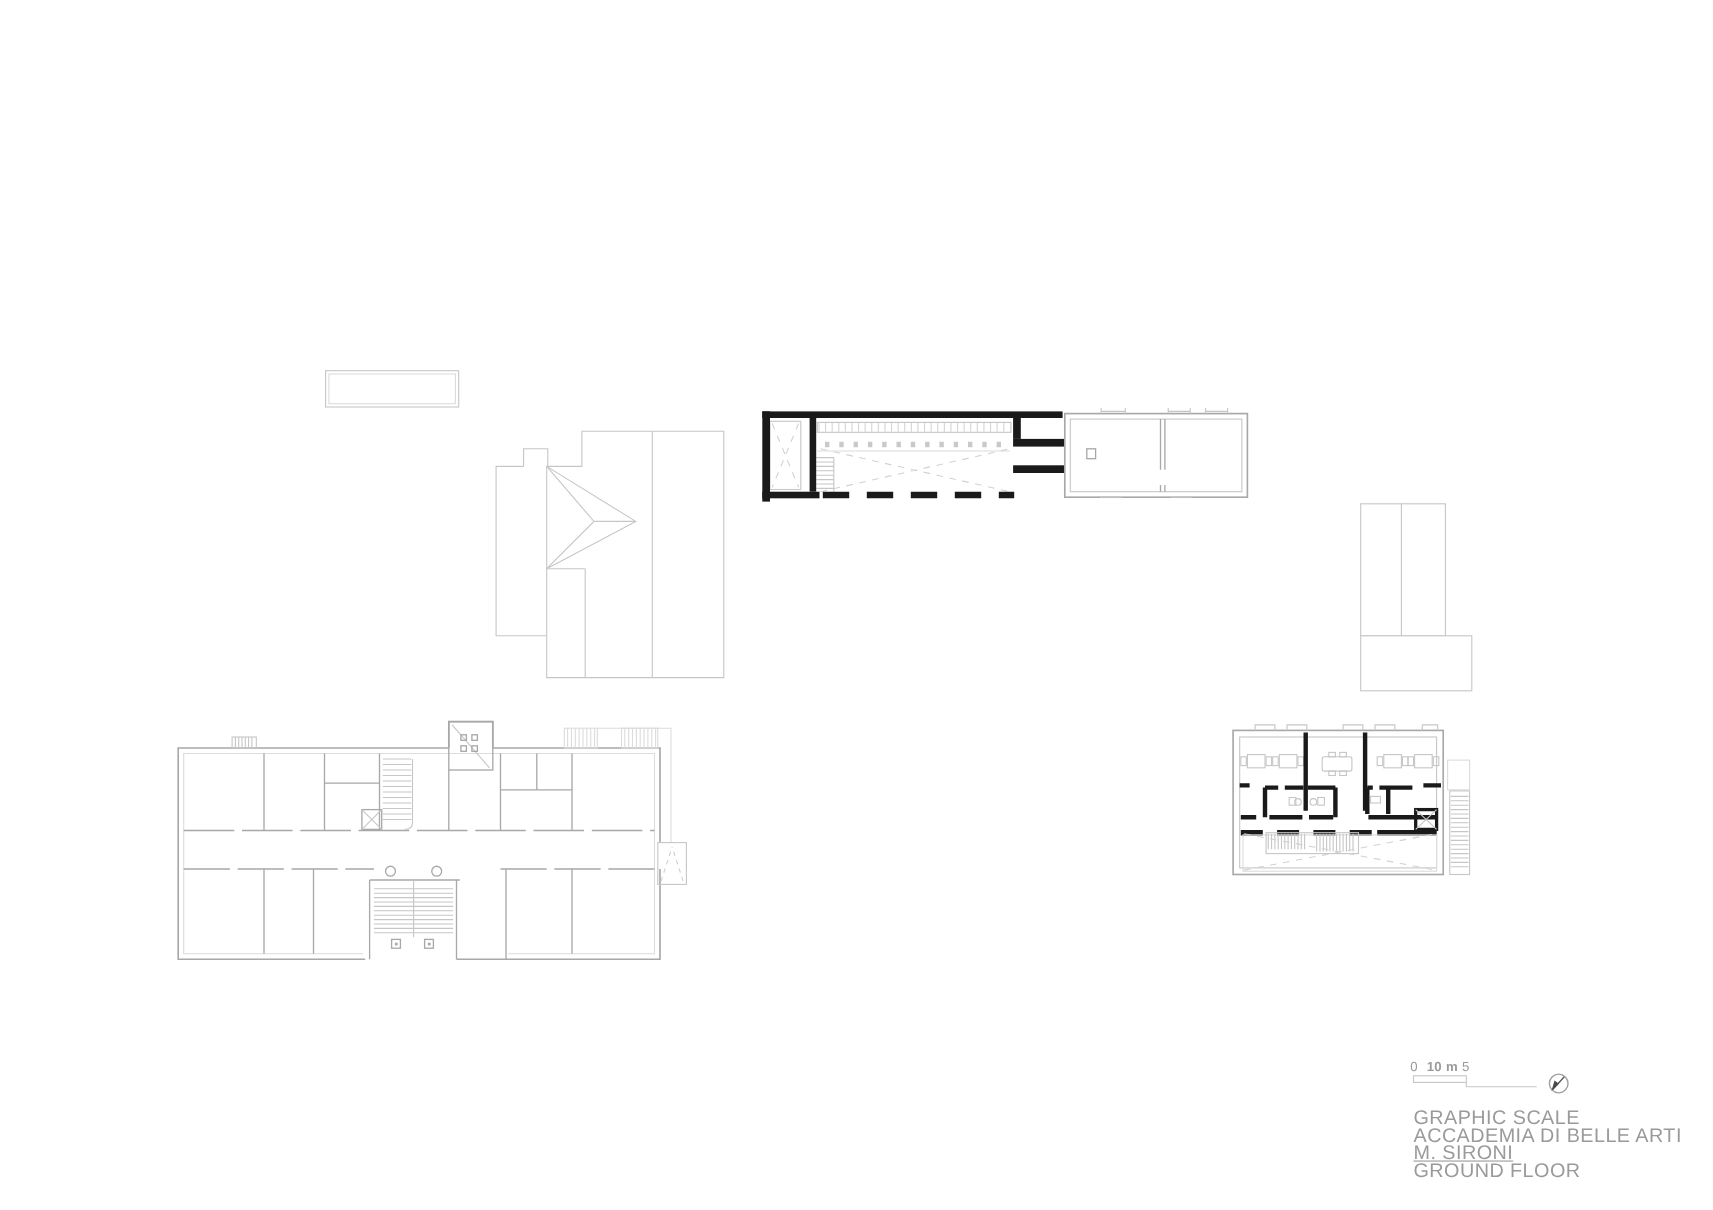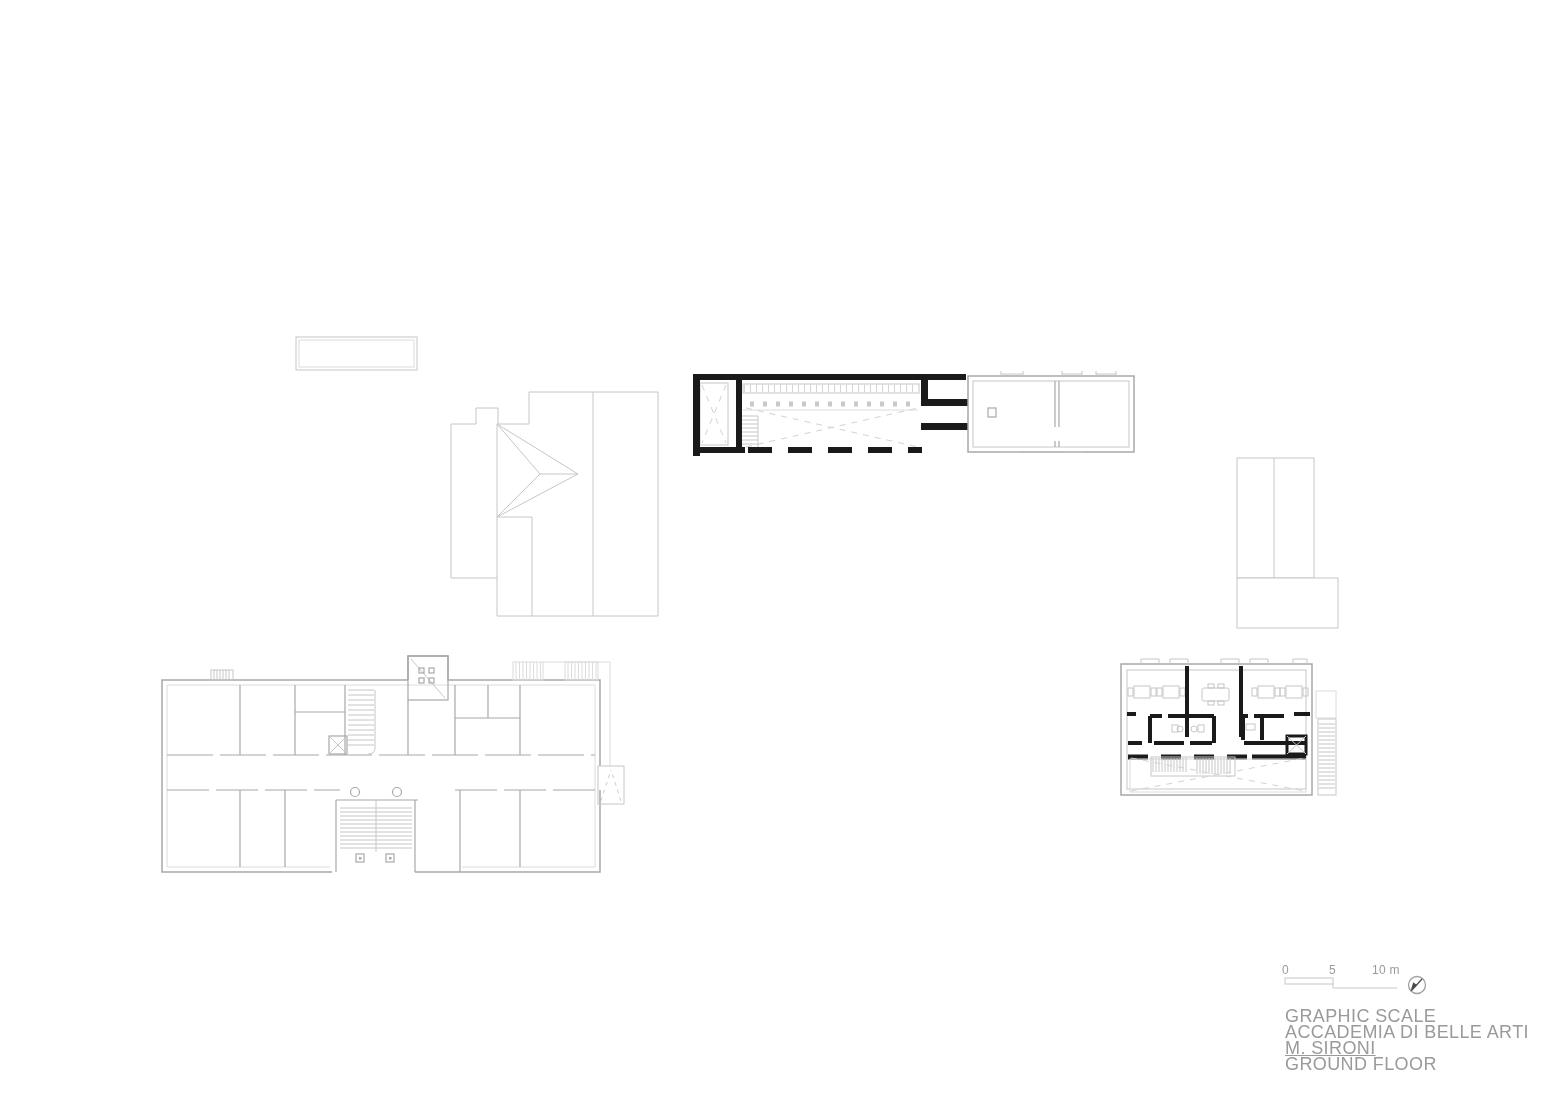--- a/index.html
+++ b/index.html
@@ -221,20 +221,20 @@
 
   <g>
     <circle cx="1417" cy="985" r="8.5" fill="none" stroke="#a0a0a0" stroke-width="1.3"></circle>
     <line x1="1411.5" y1="990.5" x2="1422" y2="979" stroke="#4a4a4a" stroke-width="1.2"></line>
     <path d="M1410.5,991.5 L1417.2,985.2 L1413.2,982.2 Z" fill="#4a4a4a"></path>
   </g>
 </svg>
 
 <div class="scale-num" style="left:1282px;top:963px;">0</div>
 <div class="scale-num" style="left:1329px;top:963px;">5</div>
-<div class="scale-num" style="left:1372px;top:963px;">10 m</div>
+<div class="scale-num" style="left:1297px;top:963px;font-weight:bold;">10 m</div>
 
 <div class="title-line" style="top:1006px;">GRAPHIC SCALE</div>
 <div class="title-line" style="top:1022px;">ACCADEMIA DI BELLE ARTI</div>
 <div class="title-line" style="top:1038px;text-decoration:underline;">M. SIRONI</div>
 <div class="title-line" style="top:1054px;">GROUND FLOOR</div>
 
 </div>
 
 </body></html>

